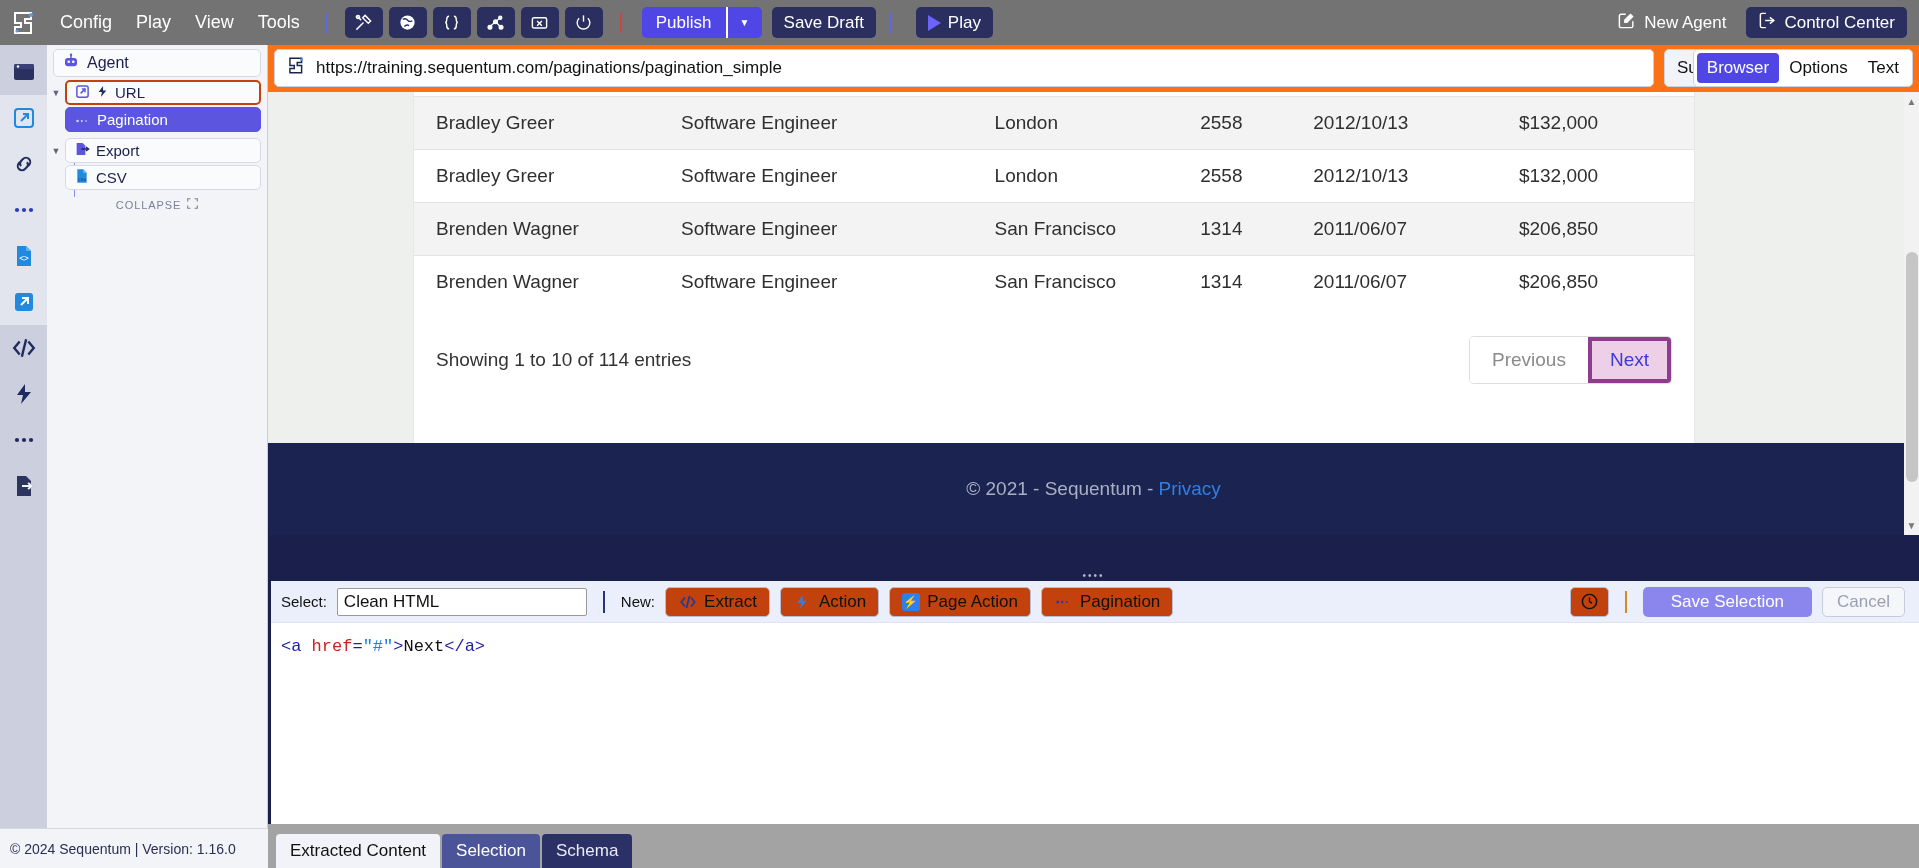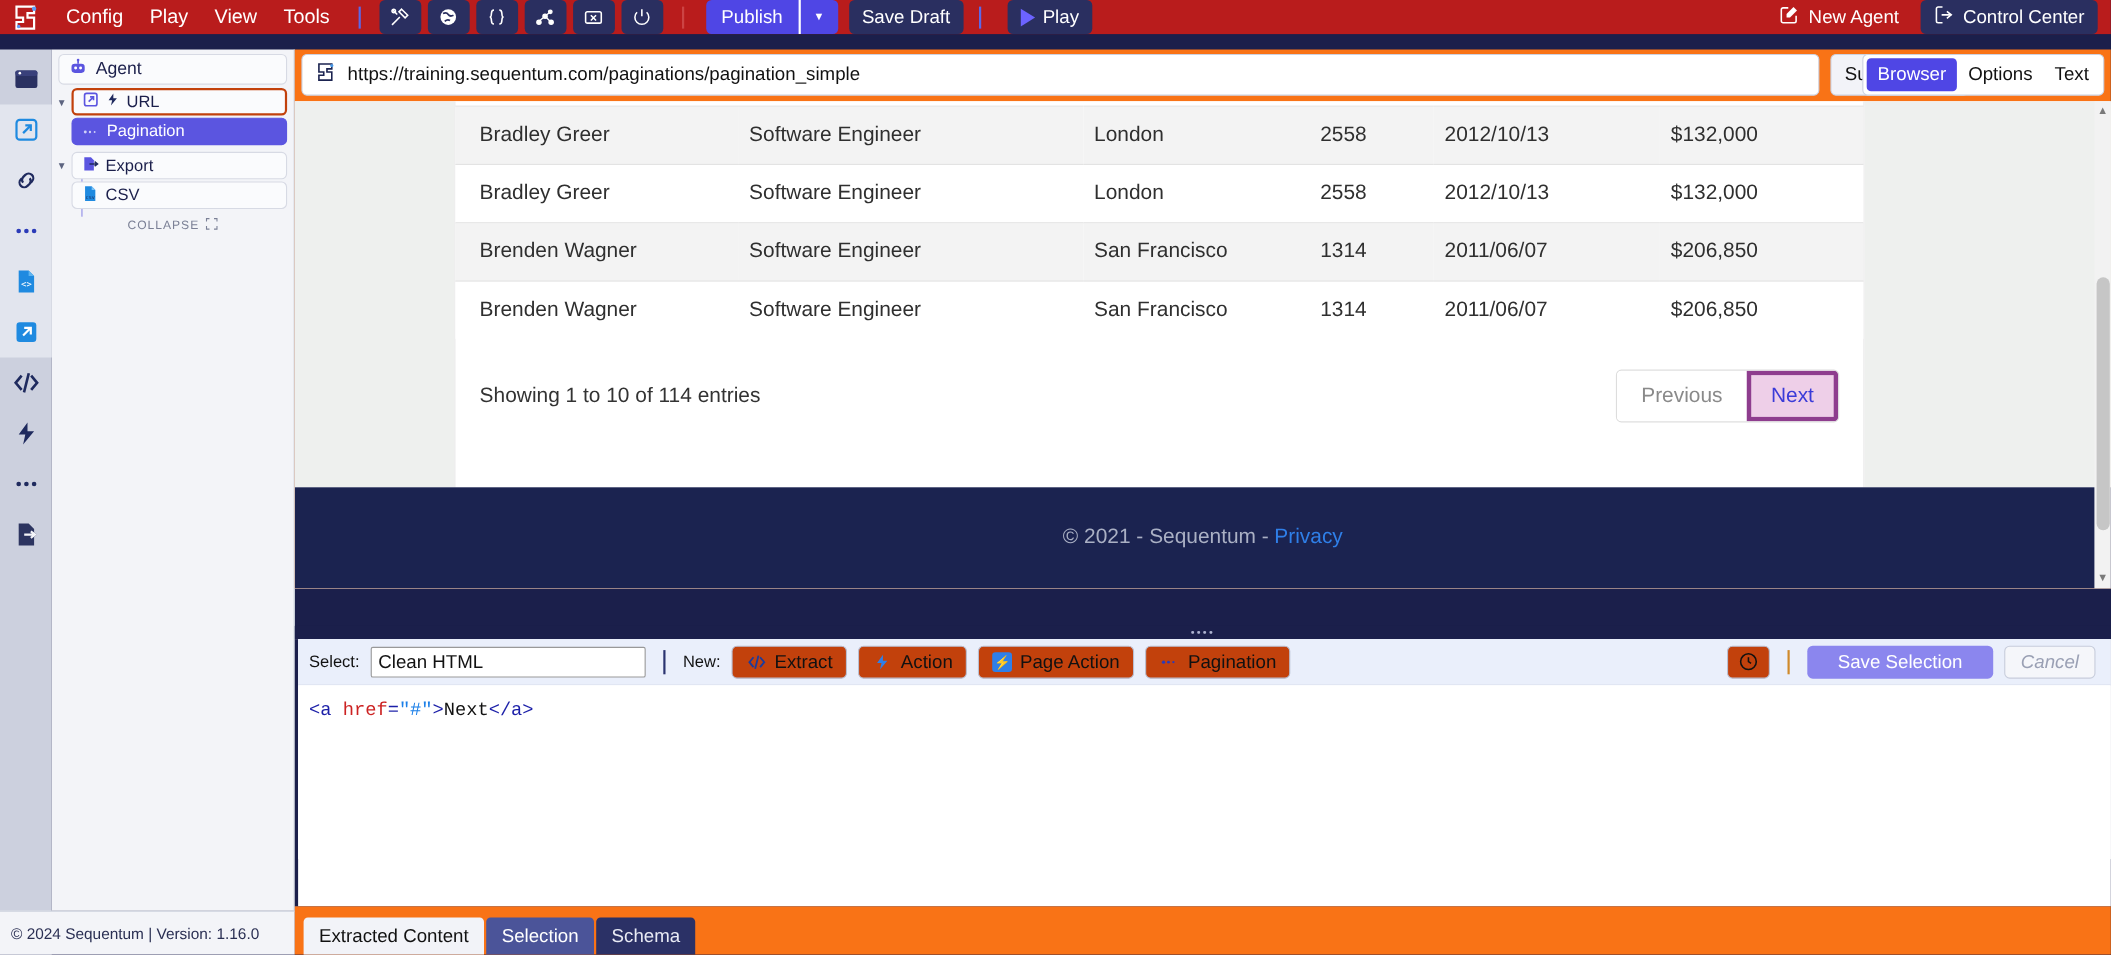--- a/index.html
+++ b/index.html
@@ -7,22 +7,22 @@
     margin: 0; padding: 0;
     width: 1919px; height: 868px;
     overflow: hidden;
     font-family: "Liberation Sans", sans-serif;
     background: #1b1f4b;
   }
   .app { position: relative; width: 1919px; height: 868px; background: #1b1f4b; }
 
   
   .topbar {
-    position: absolute; top: 0; left: 0; width: 1919px; height: 31px;
-    background: #b91c1c;
+    position: absolute; top: 0; left: 0; width: 1919px; height: 45px;
+    background: #737373;
     display: flex; align-items: center;
     color: #ffffff;
   }
   .app-logo { width: 48px; height: 45px; display: flex; align-items: center; justify-content: center; }
   .menu-item {
     padding: 5px 12px; font-size: 18px; color: #ffffff; cursor: pointer;
     white-space: nowrap;
   }
   .vsep { width: 2px; height: 20px; background: #5b68e8; margin: 0 14px; }
   .vsep.red { background: #c44; }
@@ -238,35 +238,35 @@
   .chip-icon { width: 19px; height: 19px; display: flex; align-items: center; justify-content: center; }
   .sq-blue { width: 18px; height: 18px; background: #2f7fe8; border-radius: 3px;
              color: #fff; font-size: 12px; display: flex; align-items: center; justify-content: center; }
   .btn-primary {
     height: 30px; padding: 0 28px; border-radius: 5px; background: #8b86ee;
     color: #fff; font-size: 17px; display: flex; align-items: center; cursor: pointer; white-space: nowrap;
   }
   .btn-muted {
     height: 30px; padding: 0 14px; border-radius: 5px; background: #f5f6fa;
     border: 1px solid #c7ccdb; color: #9aa0b4; font-size: 17px;
-    display: flex; align-items: center; cursor: pointer; white-space: nowrap; font-style: italic;
+    display: flex; align-items: center; cursor: pointer; white-space: nowrap;
   }
   .codearea {
     padding: 14px 10px; font-family: "Liberation Mono", monospace; font-size: 17px;
     background: #fff; height: 158px;
   }
   .c-tag { color: #1b1fa8; }
   .c-attr { color: #c22; }
   .c-val { color: #1b7fe8; }
   .c-txt { color: #111; }
 
   
   .bottom-tabs {
     position: absolute; left: 268px; top: 824px; width: 1651px; height: 44px;
-    background: #f97316; display: flex; align-items: flex-end; gap: 2px;
+    background: #a3a3a3; display: flex; align-items: flex-end; gap: 2px;
     padding-left: 8px;
   }
   .btab {
     height: 34px; padding: 0 14px; display: flex; align-items: center;
     font-size: 17px; color: #e8eaf4; cursor: pointer; background: #2b3166;
     border-radius: 4px 4px 0 0;
   }
   .btab.active { background: #f2f3f8; color: #111; }
   .btab.mid { background: #4b5499; color: #fff; }
 </style>

